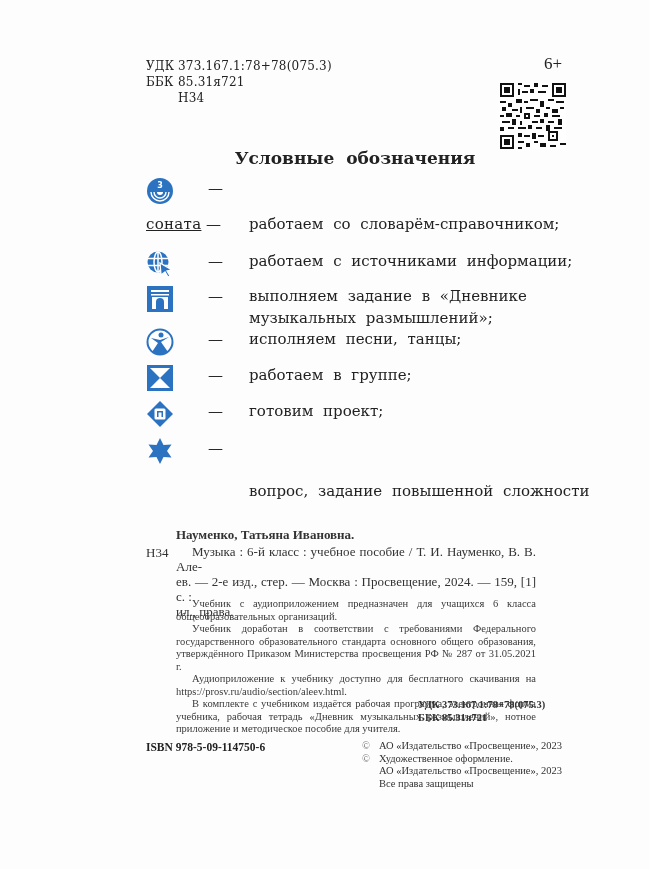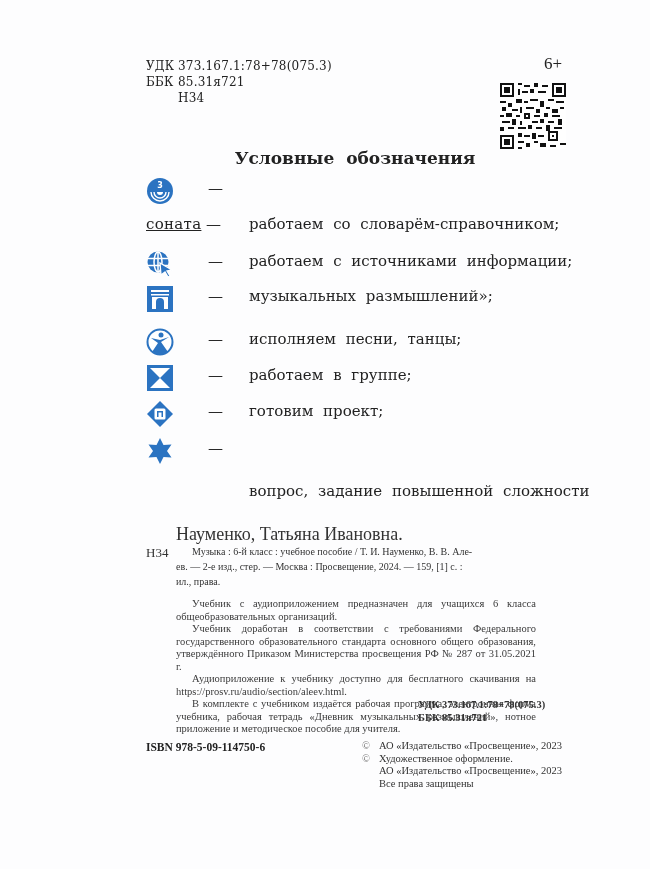--- a/index.html
+++ b/index.html
@@ -21,23 +21,23 @@
 
   .legend-row { left: 146px; display: flex; align-items: flex-start; font-size: 15px; line-height: 22px; word-spacing: 5px; }
   .legend-row .ico { width: 60px; height: 30px; display: flex; align-items: flex-start; }
   .legend-row .dash { width: 43px; text-align: left; padding-left: 2px; }
   .legend-row .txt { width: 380px; }
   .ico svg { width: 28px; height: 28px; display: block; }
   .term { text-decoration: underline; font-size: 15px; letter-spacing: 0.3px; }
 
   
   .card { font-family: "Liberation Serif", serif; font-size: 12px; line-height: 15px; color: #333; }
-  .author { left: 176px; top: 527px; font-weight: normal; font-size: 18px; }
+  .author { left: 176px; top: 527px; font-weight: bold; font-size: 13px; }
   .h34 { left: 146px; top: 545px; font-size: 13px; }
-  .card-body { left: 176px; top: 544px; width: 360px; font-size: 10px; line-height: 15px; text-align: justify; }
+  .card-body { left: 176px; top: 544px; width: 360px; font-size: 13px; line-height: 15px; text-align: justify; }
   .card-body .ind { text-indent: 16px; }
   .notes { left: 176px; top: 598px; width: 360px; font-size: 10.5px; line-height: 12.5px; text-align: justify; color: #3a3a3a; }
   .notes p { text-indent: 16px; }
   .codes2 { left: 418px; top: 698px; font-size: 10.5px; line-height: 13px; font-weight: bold; }
 
   .isbn-bottom { left: 146px; top: 741px; font-size: 11.5px; font-weight: bold; font-family: "Liberation Serif", serif; }
   .copyright { left: 362px; top: 740px; font-size: 10.5px; line-height: 12.5px; font-family: "Liberation Serif", serif; color: #333; }
   .copyright .c { display: inline-block; width: 17px; color: #777; }
 </style>
 </head>
@@ -171,20 +171,21 @@
     <svg viewBox="0 0 28 28">
       <rect x="1" y="1" width="26" height="26" fill="#2b73c1"></rect>
       <rect x="5" y="5" width="18" height="2" fill="#fff"></rect>
       <rect x="5" y="9" width="18" height="1.5" fill="#fff"></rect>
       <path d="M6 24 V12 H22 V24 H18 V17 a4 4 0 0 0 -8 0 V24 Z" fill="#fff"></path>
       <path d="M12 24 L14 17 L16 24 Z" fill="#2b73c1"></path>
     </svg>
   </div>
   <div class="dash">—</div>
   <div class="txt">
+    <div>выполняем задание в «Дневнике</div>
     <div>музыкальных размышлений»;</div>
   </div>
 </div>
 
 <div class="abs legend-row" style="top:328px;">
   <div class="ico">
     <svg viewBox="0 0 28 28">
       <circle cx="14" cy="14" r="12.5" fill="#fff" stroke="#2b73c1" stroke-width="2"></circle>
       <circle cx="15" cy="7" r="2.5" fill="#2b73c1"></circle>
       <path d="M5 10 L14 12 L23 9 L15 14 L22 24 a12 12 0 0 1 -16 0 L12 15 Z" fill="#2b73c1"></path>

